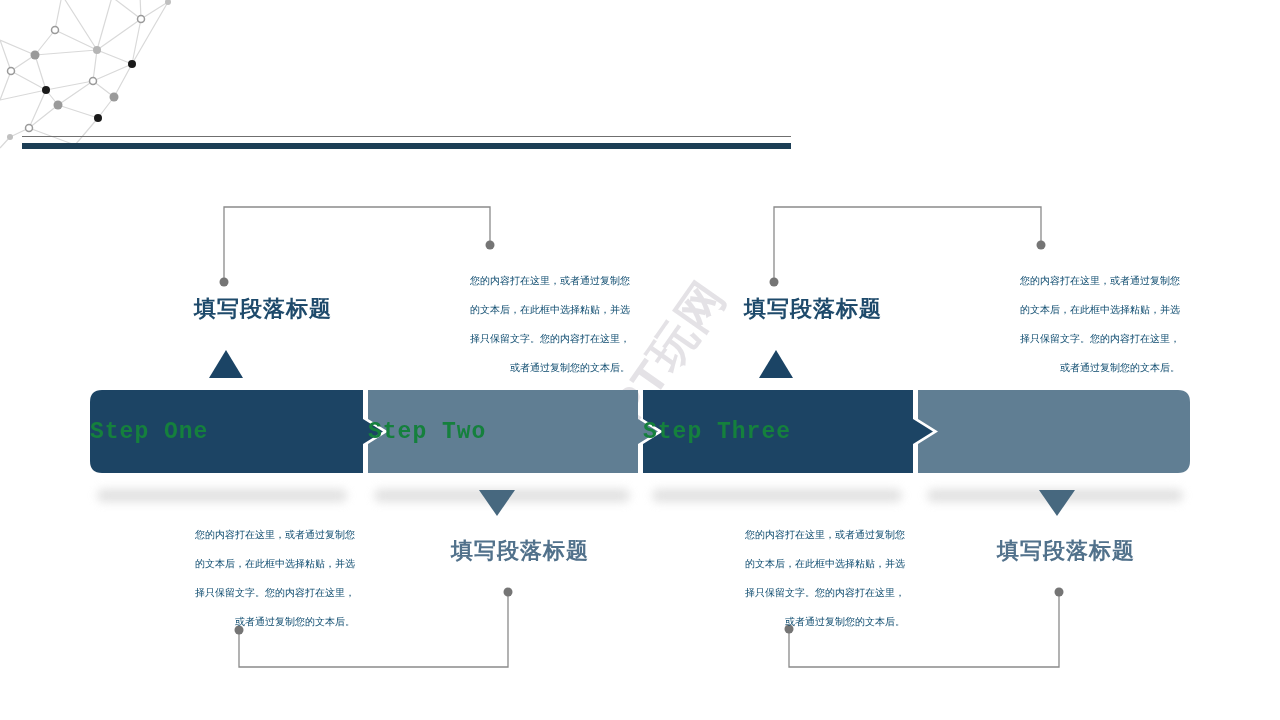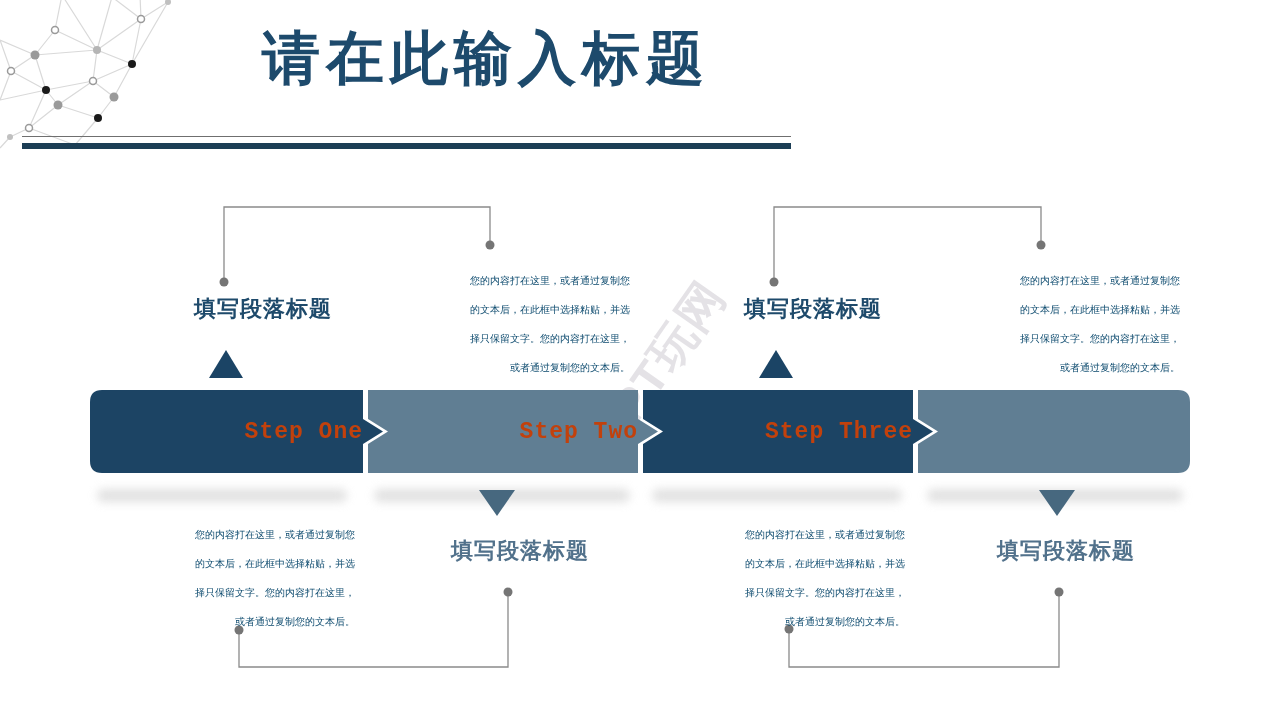--- a/index.html
+++ b/index.html
@@ -26,23 +26,23 @@
     transform:rotate(-55deg);
     font-size:46px;font-weight:bold;color:rgba(196,190,200,0.45);
     letter-spacing:2px;pointer-events:none;white-space:nowrap;
   }
 
   
   .banner{position:absolute;left:90px;top:390px;width:1100px;height:83px;}
   .banner svg{position:absolute;left:0;top:0;}
   .step-label{
     position:absolute;top:50%;transform:translateY(-50%);
-    text-align:right;
+    text-align:left;
     font-family:"Liberation Mono","DejaVu Sans Mono",monospace;
-    font-weight:bold;font-size:23px;color:#c2410c;letter-spacing:1px;
+    font-weight:bold;font-size:23px;color:#15803d;letter-spacing:1px;
   }
   .sl1{left:0;width:273px;}
   .sl2{left:278px;width:270px;}
   .sl3{left:553px;width:270px;}
   .sl4{left:828px;width:272px;}
 
   
   .shadow-bar{
     position:absolute;top:489px;height:13px;border-radius:8px;
     background:#d7d7d7;filter:blur(5px);opacity:.75;
@@ -113,21 +113,20 @@
       <circle cx="141" cy="19" r="3.5" fill="#ffffff" stroke="#9a9a9a" stroke-width="1.5"></circle>
       <circle cx="55" cy="30" r="3.5" fill="#ffffff" stroke="#9a9a9a" stroke-width="1.5"></circle>
       <circle cx="11" cy="71" r="3.5" fill="#ffffff" stroke="#9a9a9a" stroke-width="1.5"></circle>
       <circle cx="93" cy="81" r="3.5" fill="#ffffff" stroke="#9a9a9a" stroke-width="1.5"></circle>
       <circle cx="29" cy="128" r="3.5" fill="#ffffff" stroke="#9a9a9a" stroke-width="1.5"></circle>
       <circle cx="10" cy="137" r="3" fill="#c0c0c0"></circle>
       <circle cx="168" cy="2" r="3" fill="#c0c0c0"></circle>
     </g>
   </svg>
 
-  <div class="page-title">请在此输入标题</div>
   <div class="rule-thin"></div>
   <div class="rule-thick"></div>
 
   <div class="watermark">PPT玩网</div>
 
   <svg class="connector-layer" width="1280" height="720" viewBox="0 0 1280 720">
     <g stroke="#8a8a8a" stroke-width="1.3" fill="none">
       <path d="M224,282 V207 H490 V245"></path>
       <path d="M774,282 V207 H1041 V245"></path>
       <path d="M239,630 V667 H508 V592"></path>

